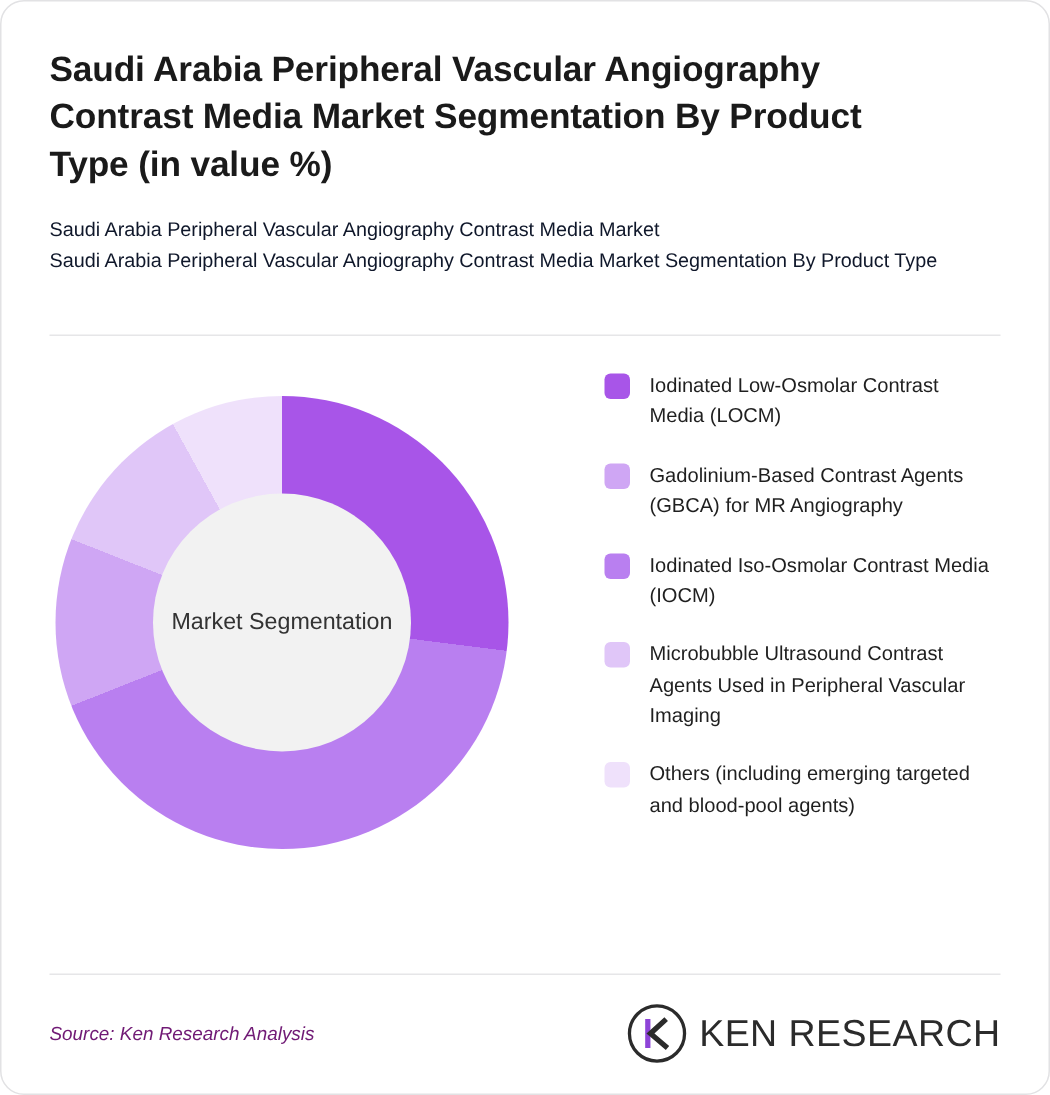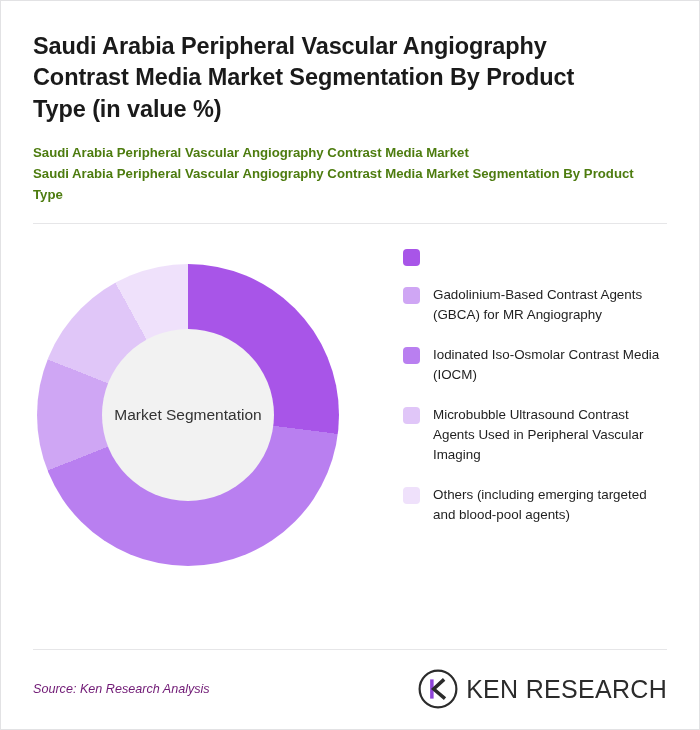--- a/index.html
+++ b/index.html
@@ -13,38 +13,37 @@
     font-family: "Liberation Sans", sans-serif;
     overflow: hidden;
   }
   .card {
     position: relative;
     box-sizing: border-box;
     width: 700px;
     height: 730px;
     background: #ffffff;
     border: 1px solid #e2e2e4;
-    border-radius: 0;
+    border-radius: 16px;
     padding: 30px 32px 0 32px;
   }
   .title {
     font-size: 23.5px;
     font-weight: bold;
     color: #1a1a1a;
     line-height: 1.33;
     letter-spacing: -0.1px;
     margin: 0 0 18px 0;
     max-width: 600px;
   }
   .subtitle {
     font-size: 13.2px;
-    color: #4d7c0f;
+    color: #0f172a;
     line-height: 1.55;
     margin: 0;
-    font-weight: bold;
   }
   .subtitle div {
     margin-bottom: 1px;
   }
   .divider {
     position: absolute;
     left: 32px;
     right: 32px;
     height: 1px;
     background: #e6e6e8;
@@ -172,20 +171,21 @@
       <div class="donut" id="donut" style="background: conic-gradient(rgb(168, 85, 232) 0deg, rgb(168, 85, 232) 97.2deg, rgb(185, 127, 240) 97.2deg, rgb(185, 127, 240) 248.4deg, rgb(207, 166, 244) 248.4deg, rgb(207, 166, 244) 291.6deg, rgb(224, 198, 248) 291.6deg, rgb(224, 198, 248) 331.2deg, rgb(239, 225, 251) 331.2deg, rgb(239, 225, 251) 360deg);">
         <div class="donut-hole">
           <div class="hole-label">Market Segmentation</div>
         </div>
       </div>
     </div>
 
     <div class="legend" id="legend">
         <div class="legend-item">
           <span class="swatch" style="background: rgb(168, 85, 232);"></span>
+          <span class="legend-text">Iodinated Low-Osmolar Contrast Media (LOCM)</span>
         </div>
         <div class="legend-item">
           <span class="swatch" style="background: rgb(207, 166, 244);"></span>
           <span class="legend-text">Gadolinium-Based Contrast Agents (GBCA) for MR Angiography</span>
         </div>
         <div class="legend-item">
           <span class="swatch" style="background: rgb(185, 127, 240);"></span>
           <span class="legend-text">Iodinated Iso-Osmolar Contrast Media (IOCM)</span>
         </div>
         <div class="legend-item">

